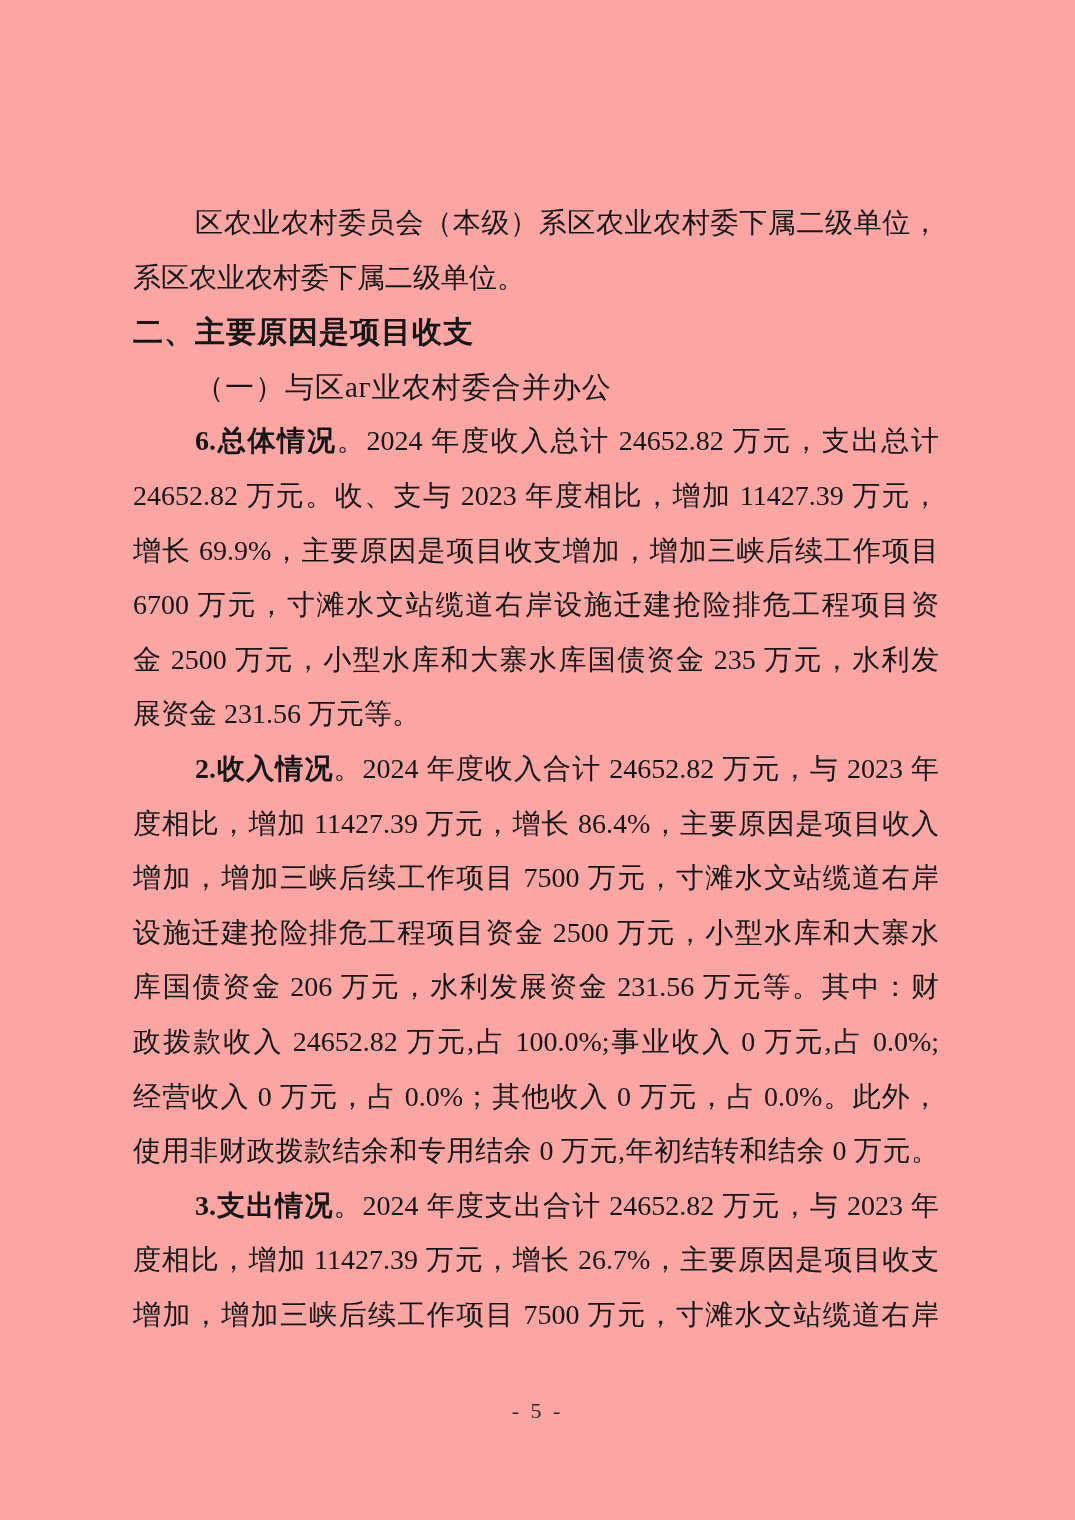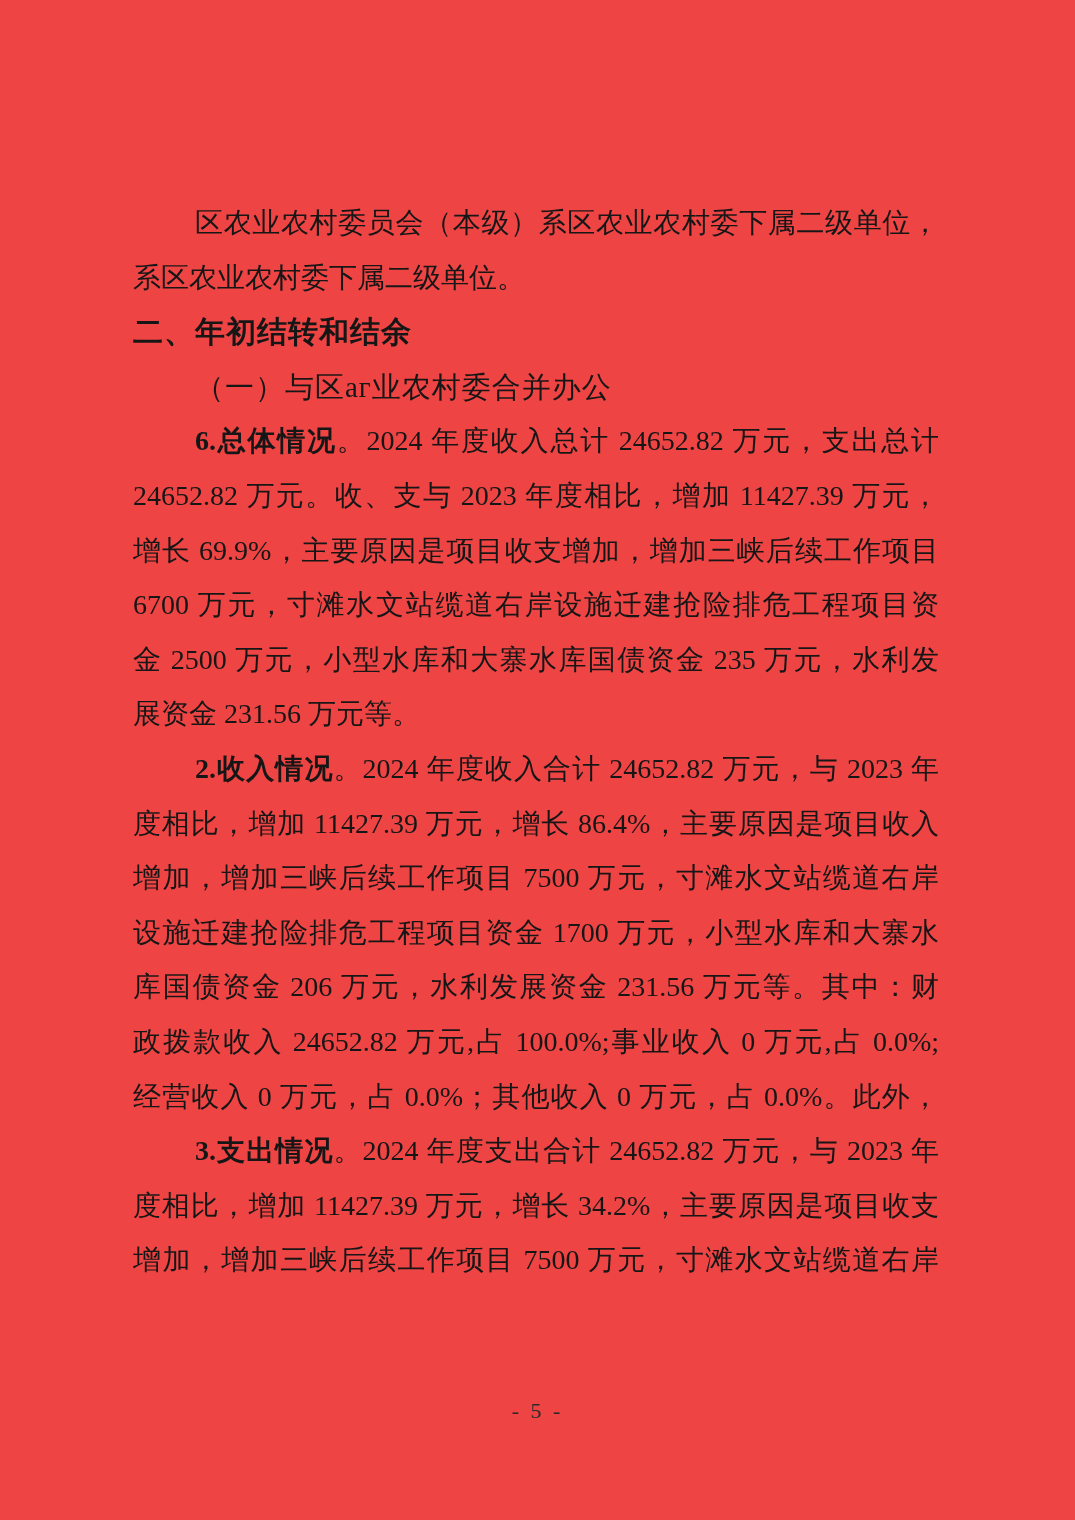--- a/index.html
+++ b/index.html
@@ -2,21 +2,21 @@
 <html lang="zh"><head>
 <meta charset="utf-8">
 <style>
   html,body{margin:0;padding:0;}
   body{
     width:1075px;height:1520px;position:relative;
     background:#ffffff;color:#161616;
     font-family:"Liberation Serif","DejaVu Serif",serif;
     overflow:hidden;
   }
-  .page{position:absolute;inset:0;background:#ef4444;text-decoration:underline;}
+  .page{position:absolute;inset:0;background:#fca5a5;text-decoration:underline;}
   .content{
     position:absolute;left:133px;top:196px;width:806px;
   }
   .line{
     height:54.6px;line-height:54.6px;font-size:28px;
     overflow:hidden;white-space:normal;
   }
   .line.justify{
     text-align:justify;
     text-align-last:justify;
@@ -35,33 +35,34 @@
     text-align:center;font-size:22px;letter-spacing:3px;color:#2a2a2a;
   }
 </style>
 </head>
 <body>
 
 <div class="page">
   <div class="content">
       <div class="line body indent justify"><span class="seg">区农业农村委员会（本级）系区农业农村委下属二级单位，</span></div>
       <div class="line body"><span class="seg">系区农业农村委下属二级单位。</span></div>
-      <div class="line h1"><span class="seg bold">二、年初结转和结余</span></div>
+      <div class="line h1"><span class="seg bold">二、主要原因是项目收支</span></div>
       <div class="line h2 indent"><span class="seg">（一）与区аг业农村委合并办公</span></div>
       <div class="line body indent justify"><span class="seg bold">6.总体情况</span><span class="seg">。2024 年度收入总计 24652.82 万元，支出总计</span></div>
       <div class="line body justify"><span class="seg">24652.82 万元。收、支与 2023 年度相比，增加 11427.39 万元，</span></div>
       <div class="line body justify"><span class="seg">增长 69.9%，主要原因是项目收支增加，增加三峡后续工作项目</span></div>
       <div class="line body justify"><span class="seg">6700 万元，寸滩水文站缆道右岸设施迁建抢险排危工程项目资</span></div>
       <div class="line body justify"><span class="seg">金 2500 万元，小型水库和大寨水库国债资金 235 万元，水利发</span></div>
       <div class="line body"><span class="seg">展资金 231.56 万元等。</span></div>
       <div class="line body indent justify"><span class="seg bold">2.收入情况</span><span class="seg">。2024 年度收入合计 24652.82 万元，与 2023 年</span></div>
       <div class="line body justify"><span class="seg">度相比，增加 11427.39 万元，增长 86.4%，主要原因是项目收入</span></div>
       <div class="line body justify"><span class="seg">增加，增加三峡后续工作项目 7500 万元，寸滩水文站缆道右岸</span></div>
-      <div class="line body justify"><span class="seg">设施迁建抢险排危工程项目资金 1700 万元，小型水库和大寨水</span></div>
+      <div class="line body justify"><span class="seg">设施迁建抢险排危工程项目资金 2500 万元，小型水库和大寨水</span></div>
       <div class="line body justify"><span class="seg">库国债资金 206 万元，水利发展资金 231.56 万元等。其中：财</span></div>
       <div class="line body justify"><span class="seg">政拨款收入 24652.82 万元,占 100.0%;事业收入 0 万元,占 0.0%;</span></div>
       <div class="line body justify"><span class="seg">经营收入 0 万元，占 0.0%；其他收入 0 万元，占 0.0%。此外，</span></div>
+      <div class="line body justify"><span class="seg">使用非财政拨款结余和专用结余 0 万元,年初结转和结余 0 万元。</span></div>
       <div class="line body indent justify"><span class="seg bold">3.支出情况</span><span class="seg">。2024 年度支出合计 24652.82 万元，与 2023 年</span></div>
-      <div class="line body justify"><span class="seg">度相比，增加 11427.39 万元，增长 34.2%，主要原因是项目收支</span></div>
+      <div class="line body justify"><span class="seg">度相比，增加 11427.39 万元，增长 26.7%，主要原因是项目收支</span></div>
       <div class="line body justify"><span class="seg">增加，增加三峡后续工作项目 7500 万元，寸滩水文站缆道右岸</span></div>
     </div>
   <div class="footer">- 5 -</div>
 </div>
 
 </body></html>

